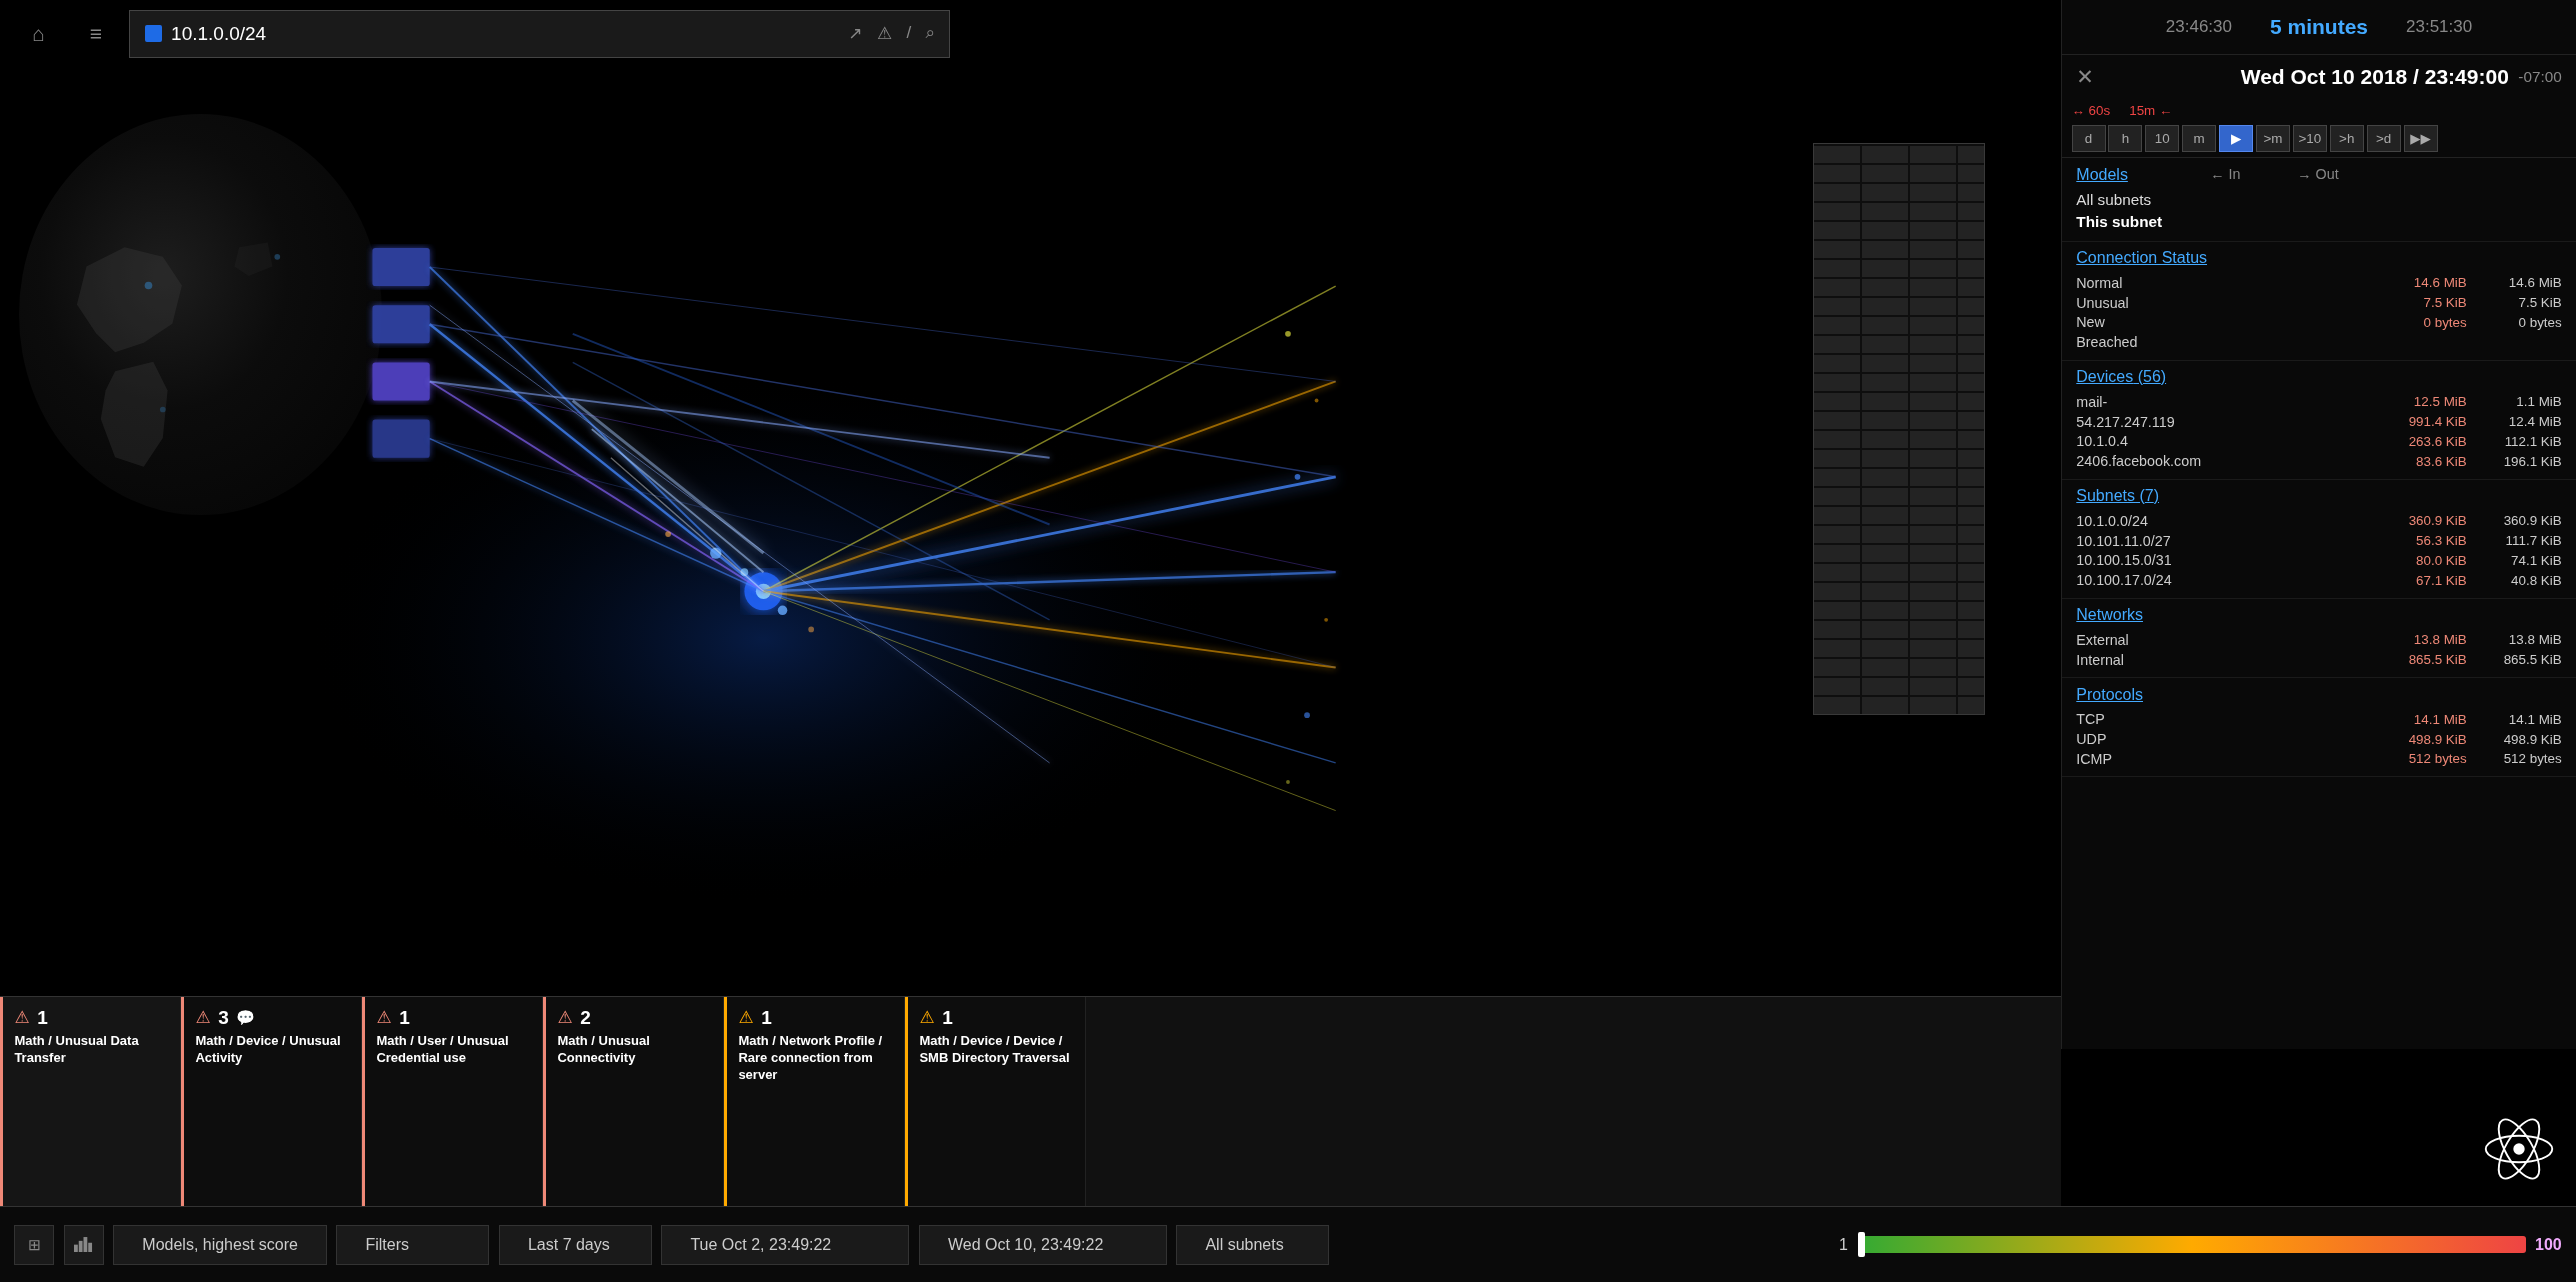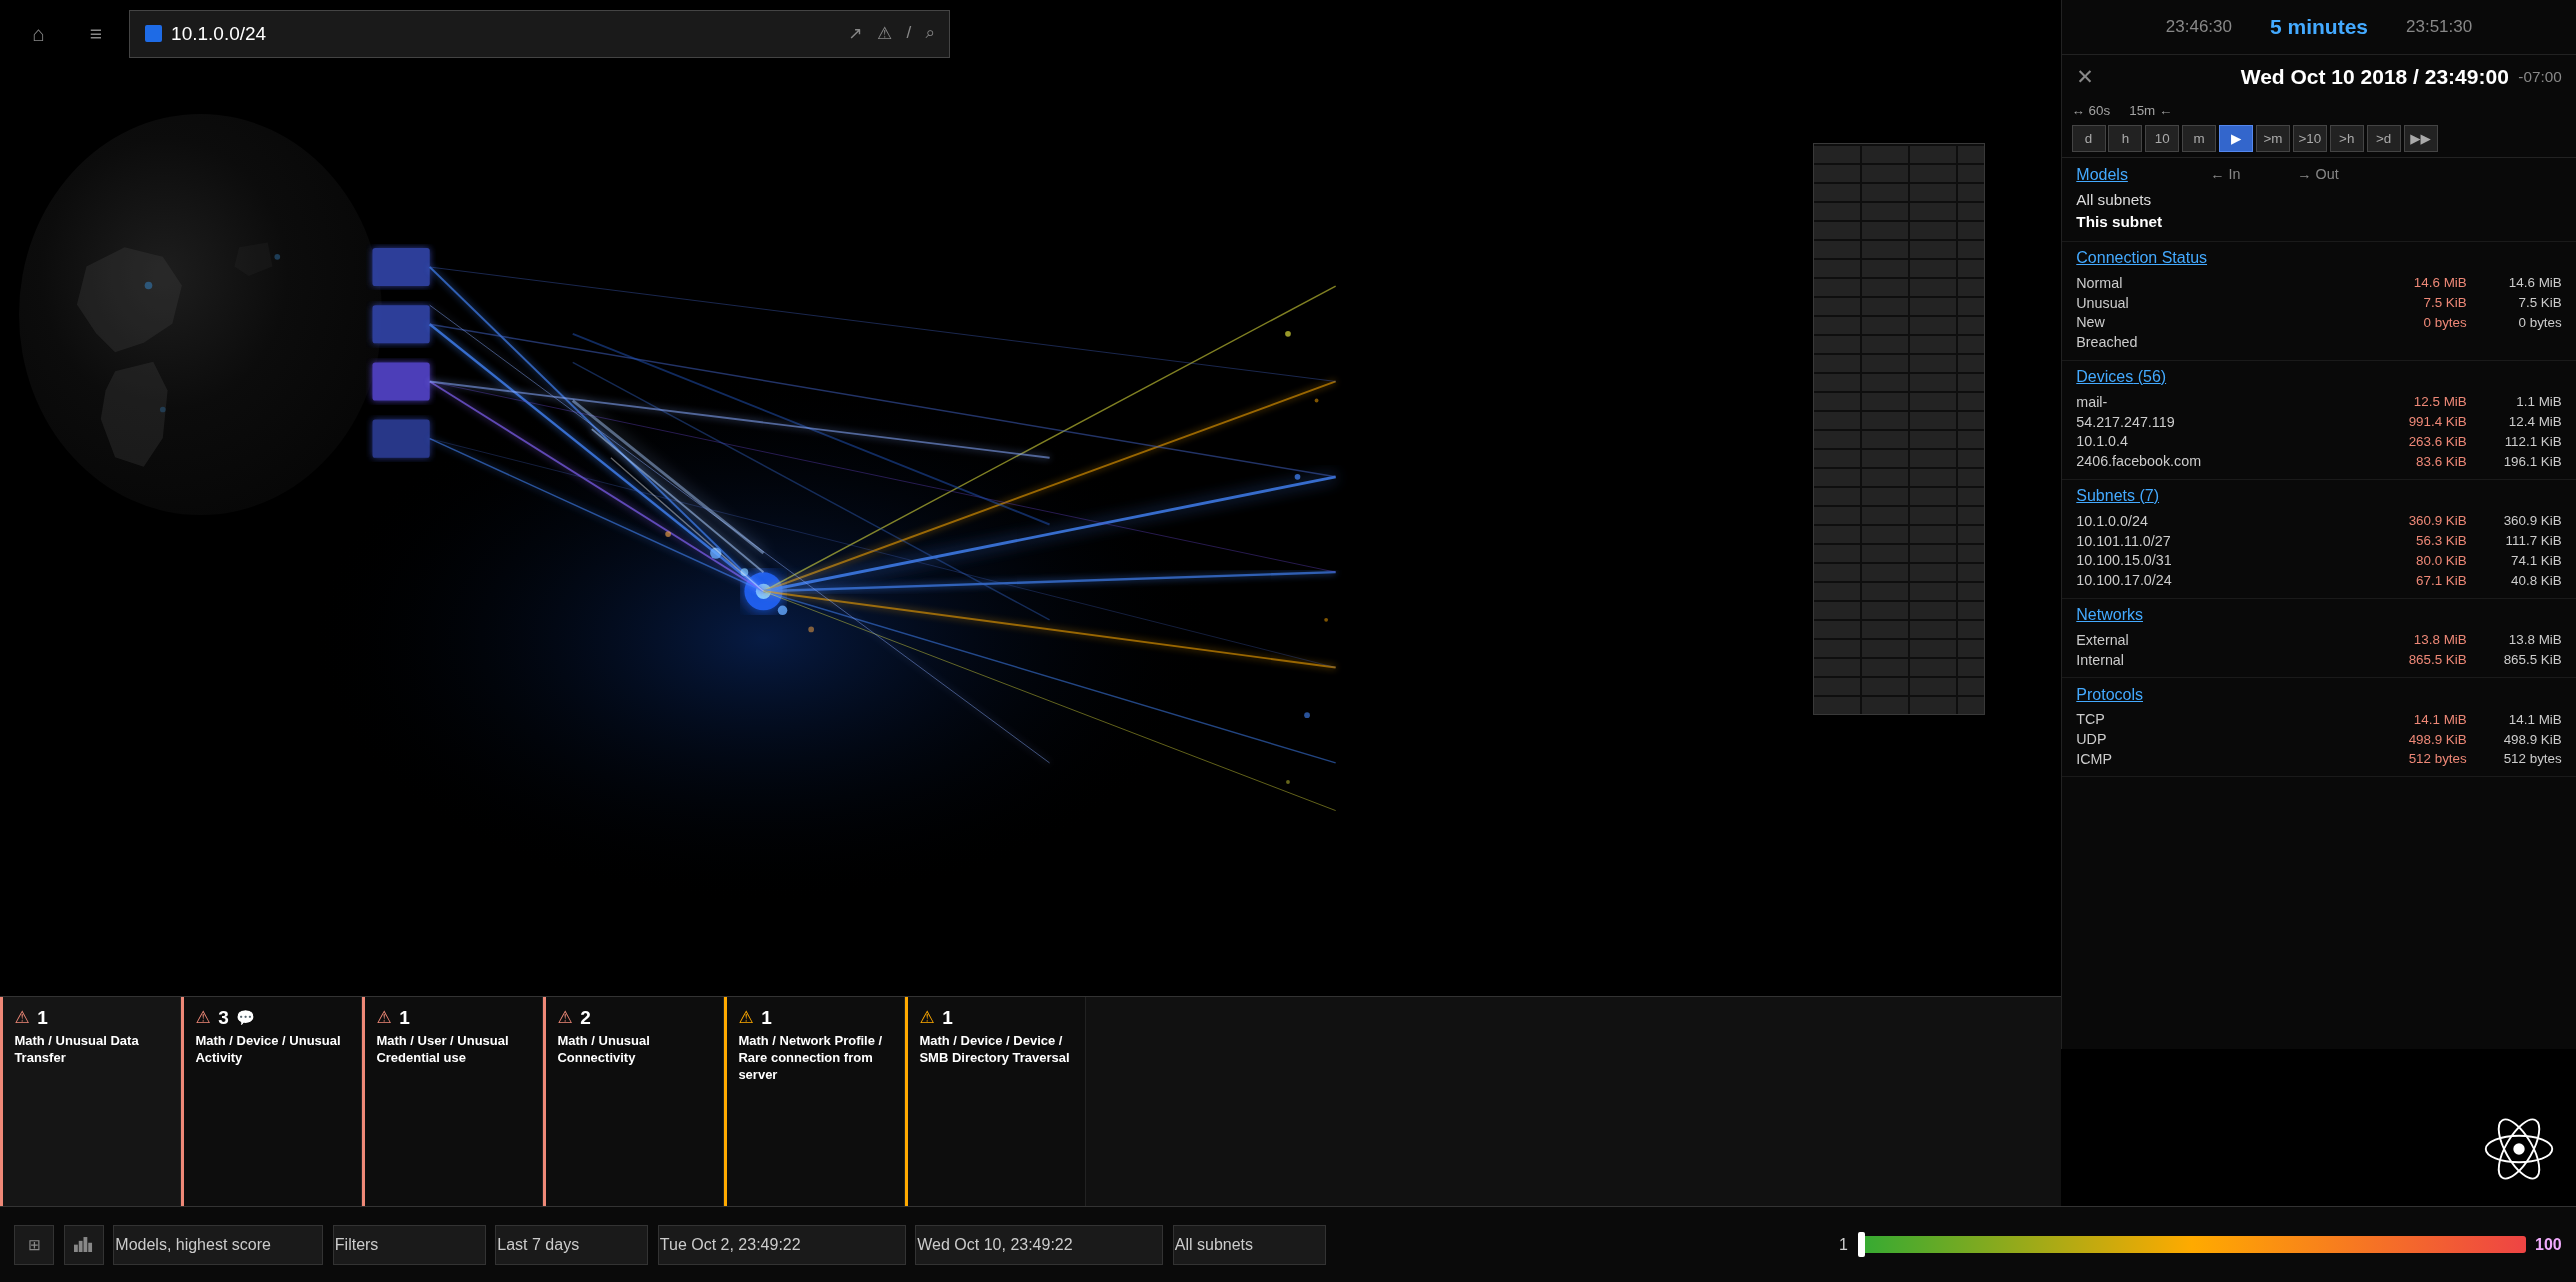--- a/index.html
+++ b/index.html
@@ -335,21 +335,21 @@
       color: #888;
       font-size: 15.3px;
     }
 
     .status-field {
       height: 40px;
       background: #1a1a1a;
       border: 1px solid #333;
       display: flex;
       align-items: center;
-      padding: 0 1px;
+      padding: 0 28px;
       color: #ccc;
       font-size: 16px;
       cursor: pointer;
     }
 
     .status-field.wide { min-width: 210px; }
     .status-field.medium { min-width: 153px; }
     .status-field.date { min-width: 248px; }
 
     
@@ -555,21 +555,21 @@
     <span class="time-label">23:51:30</span>
   </div>
 
   <div style="padding: 9.5px 14.3px; display:flex; align-items:center; gap:9.5px;">
     <span style="color:#888;font-size:21px;cursor:pointer;">✕</span>
     <span style="color:#fff;font-size:21px;font-weight:bold;flex:1;text-align:right;">Wed Oct 10 2018 / 23:49:00</span>
     <span style="color:#888;font-size:15.3px;">-07:00</span>
   </div>
 
   <div style="padding: 4.8px 9.5px; border-bottom:1px solid #222;">
-    <div style="display:flex;gap:19px;color:#a3a3a3;font-size:13.4px;margin-bottom:4.8px;">
+    <div style="display:flex;gap:19px;color:#ef4444;font-size:13.4px;margin-bottom:4.8px;">
       <span>↔ 60s</span>
       <span>15m ←</span>
     </div>
     <div id="timeline-controls">
 
     <div class="tl-btn">d</div>
         <div class="tl-btn">h</div>
         <div class="tl-btn">10</div>
         <div class="tl-btn">m</div>
         <div class="tl-btn active">▶</div>

